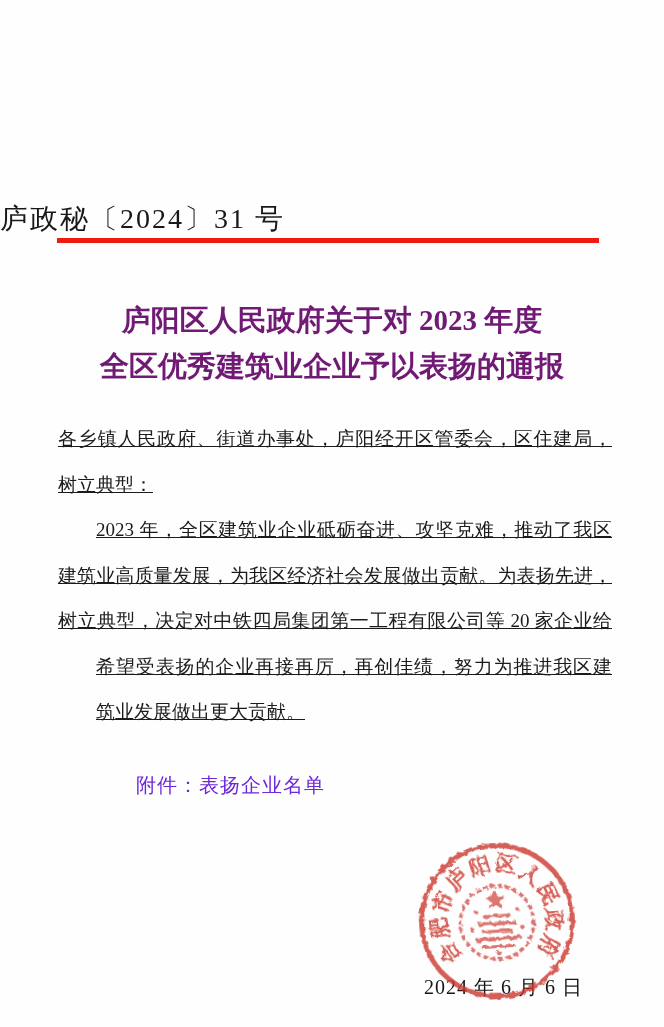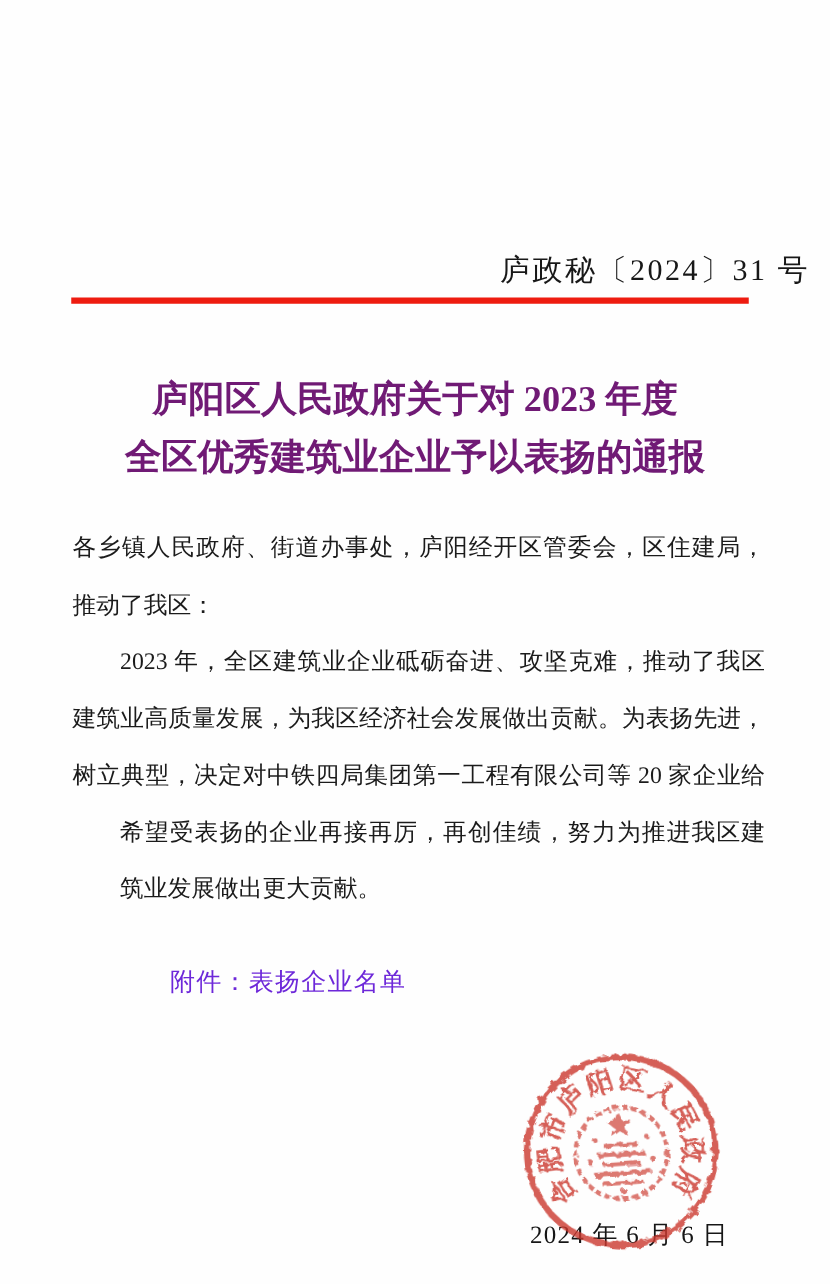--- a/index.html
+++ b/index.html
@@ -33,23 +33,23 @@
     font-weight: bold;
     color: var(--red-header);
     transform: scale(0.86, 1.9);
     transform-origin: center top;
     white-space: nowrap;
     letter-spacing: 0px;
   }
   
   .docnum {
     position: absolute;
-    top: 200px; left: 0; right: 16px;
-    text-align: right;
-    font-size: 24px;
+    top: 200px; left: 0; right: 4px;
+    text-align: left;
+    font-size: 28px;
     letter-spacing: 2px;
     color: #181818;
   }
   
   .redline {
     position: absolute;
     top: 238px; left: 57px;
     width: 542px; height: 5px;
     background: var(--red-line);
   }
@@ -65,21 +65,21 @@
   }
   
   .body-text {
     position: absolute;
     top: 416px; left: 58px;
     width: 554px;
     font-size: 19px;
     line-height: 45.5px;
     color: #1b1b1b;
   }
-  .bodyline { white-space: nowrap; }
+  .bodyline { white-space: nowrap; text-decoration: underline; }
   .bodyline.fill {
     white-space: normal;
     text-align: justify;
     text-align-last: justify;
   }
   .bodyline.indent { padding-left: 38px; }
   
   .attachment {
     position: absolute;
     top: 772px; left: 136px;
@@ -123,21 +123,21 @@
 
   <div class="redline"></div>
 
   <div class="title">
     <div>庐阳区人民政府关于对 2023 年度</div>
     <div>全区优秀建筑业企业予以表扬的通报</div>
   </div>
 
   <div class="body-text">
       <div class="bodyline fill">各乡镇人民政府、街道办事处，庐阳经开区管委会，区住建局，</div>
-      <div class="bodyline">推动了我区：</div>
+      <div class="bodyline">树立典型：</div>
       <div class="bodyline fill indent">2023 年，全区建筑业企业砥砺奋进、攻坚克难，推动了我区</div>
       <div class="bodyline fill">建筑业高质量发展，为我区经济社会发展做出贡献。为表扬先进，</div>
       <div class="bodyline fill">树立典型，决定对中铁四局集团第一工程有限公司等 20 家企业给</div>
       <div class="bodyline fill indent">希望受表扬的企业再接再厉，再创佳绩，努力为推进我区建</div>
       <div class="bodyline indent">筑业发展做出更大贡献。</div>
     </div>
 
   <div class="attachment">附件：表扬企业名单</div>
 
   <div class="date">2024 年 6 月 6 日</div>

